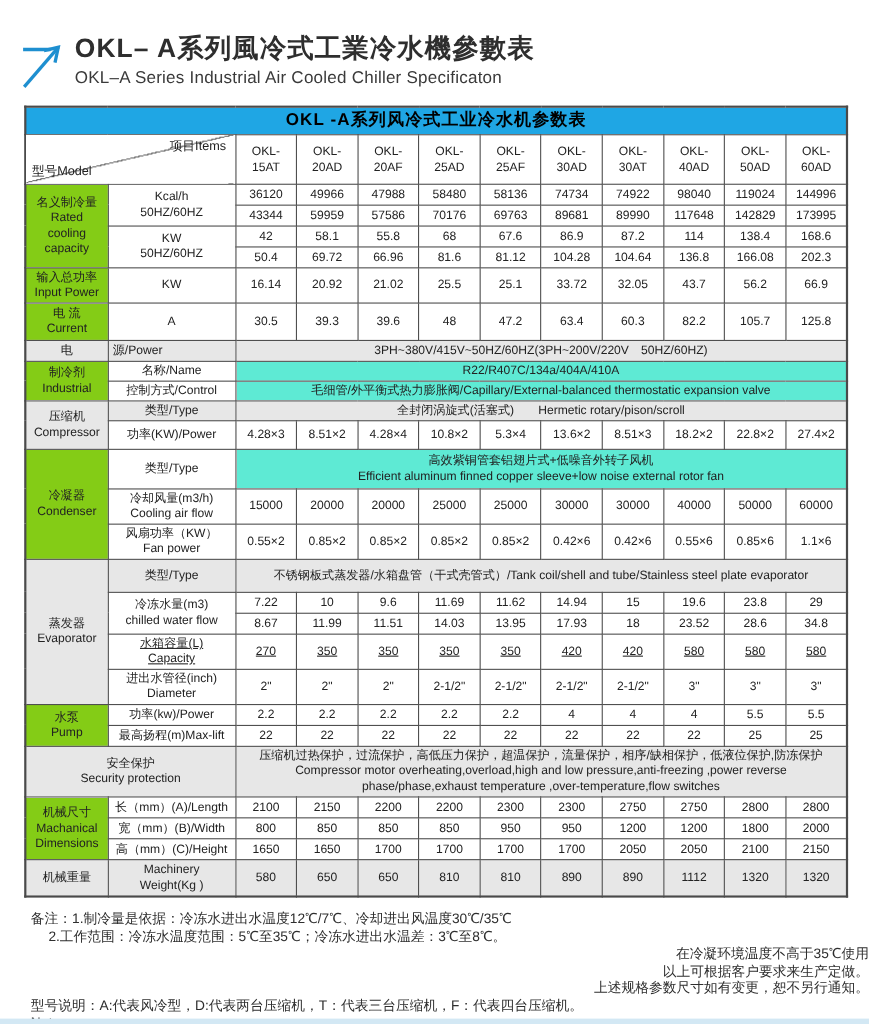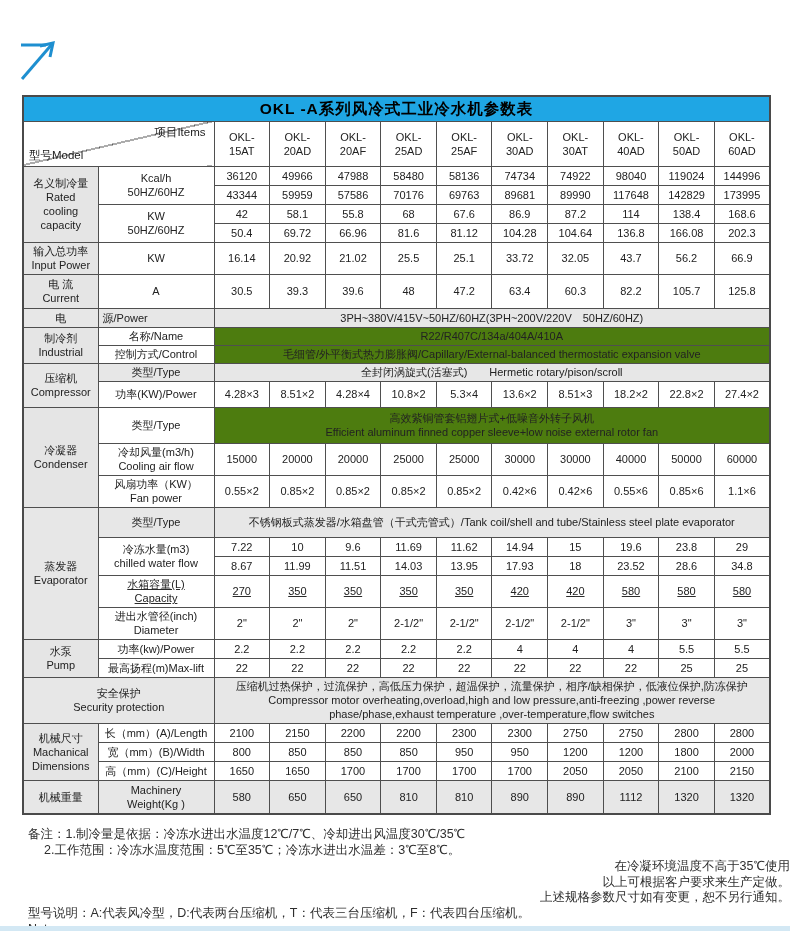--- a/index.html
+++ b/index.html
@@ -67,25 +67,25 @@
     position: relative;
     background: #fff;
     background-image: linear-gradient(to bottom right,
       transparent calc(50% - 1px), #5a5a5a calc(50% - 1px),
       #5a5a5a calc(50% + 0px), transparent calc(50% + 0px));
     font-weight: normal;
   }
   th.corner .model-lbl { position: absolute; left: 5px; bottom: 3px; font-size: 11.5px; }
   th.corner .items-lbl { position: absolute; right: 8px; top: 3px; font-size: 11.5px; }
   th.model { background: #fff; font-weight: normal; font-size: 11.5px; }
-  td.cat  { background: #e5e5e5; }
+  td.cat  { background: #84cc16; }
   td.item { background: #ffffff; }
   td.item.left { text-align: left; padding-left: 4px; }
   td.val  { background: #ffffff; font-size: 11.5px; }
-  td.span { background: #4d7c0f; font-size: 11.5px; }
+  td.span { background: #5eead4; font-size: 11.5px; }
   tr.gray td { background: #e7e7e7; }
   
   .notes {
     margin: 12px 0 0 28px;
     font-size: 12.5px;
     line-height: 15.8px;
     color: #2e2e2e;
   }
   .notes .ind1 { padding-left: 16px; }
   .notes .ind2 { padding-left: 24px; text-align: right; }
@@ -102,20 +102,24 @@
 
 <div class="page-header">
   <div class="arrow-wrap">
     <svg width="42" height="44" viewBox="0 0 42 44">
       <g stroke="#1e8fd0" stroke-width="3" fill="none">
         <line x1="5" y1="7" x2="30" y2="7"></line>
         <line x1="37" y1="5" x2="6" y2="41"></line>
         <polyline points="24,8 37,5 34,19" fill="none"></polyline>
       </g>
     </svg>
+  </div>
+  <div class="titles">
+    <div class="title-cn">OKL– A系列風冷式工業冷水機參數表</div>
+    <div class="title-en">OKL–A Series Industrial Air Cooled Chiller Specificaton</div>
   </div>
 </div>
 
 <table class="spec">
   <colgroup>
     <col style="width:75px">
       <col style="width:116px">
     <col span="10" style="width:55.6px">
   </colgroup>
   <thead>

